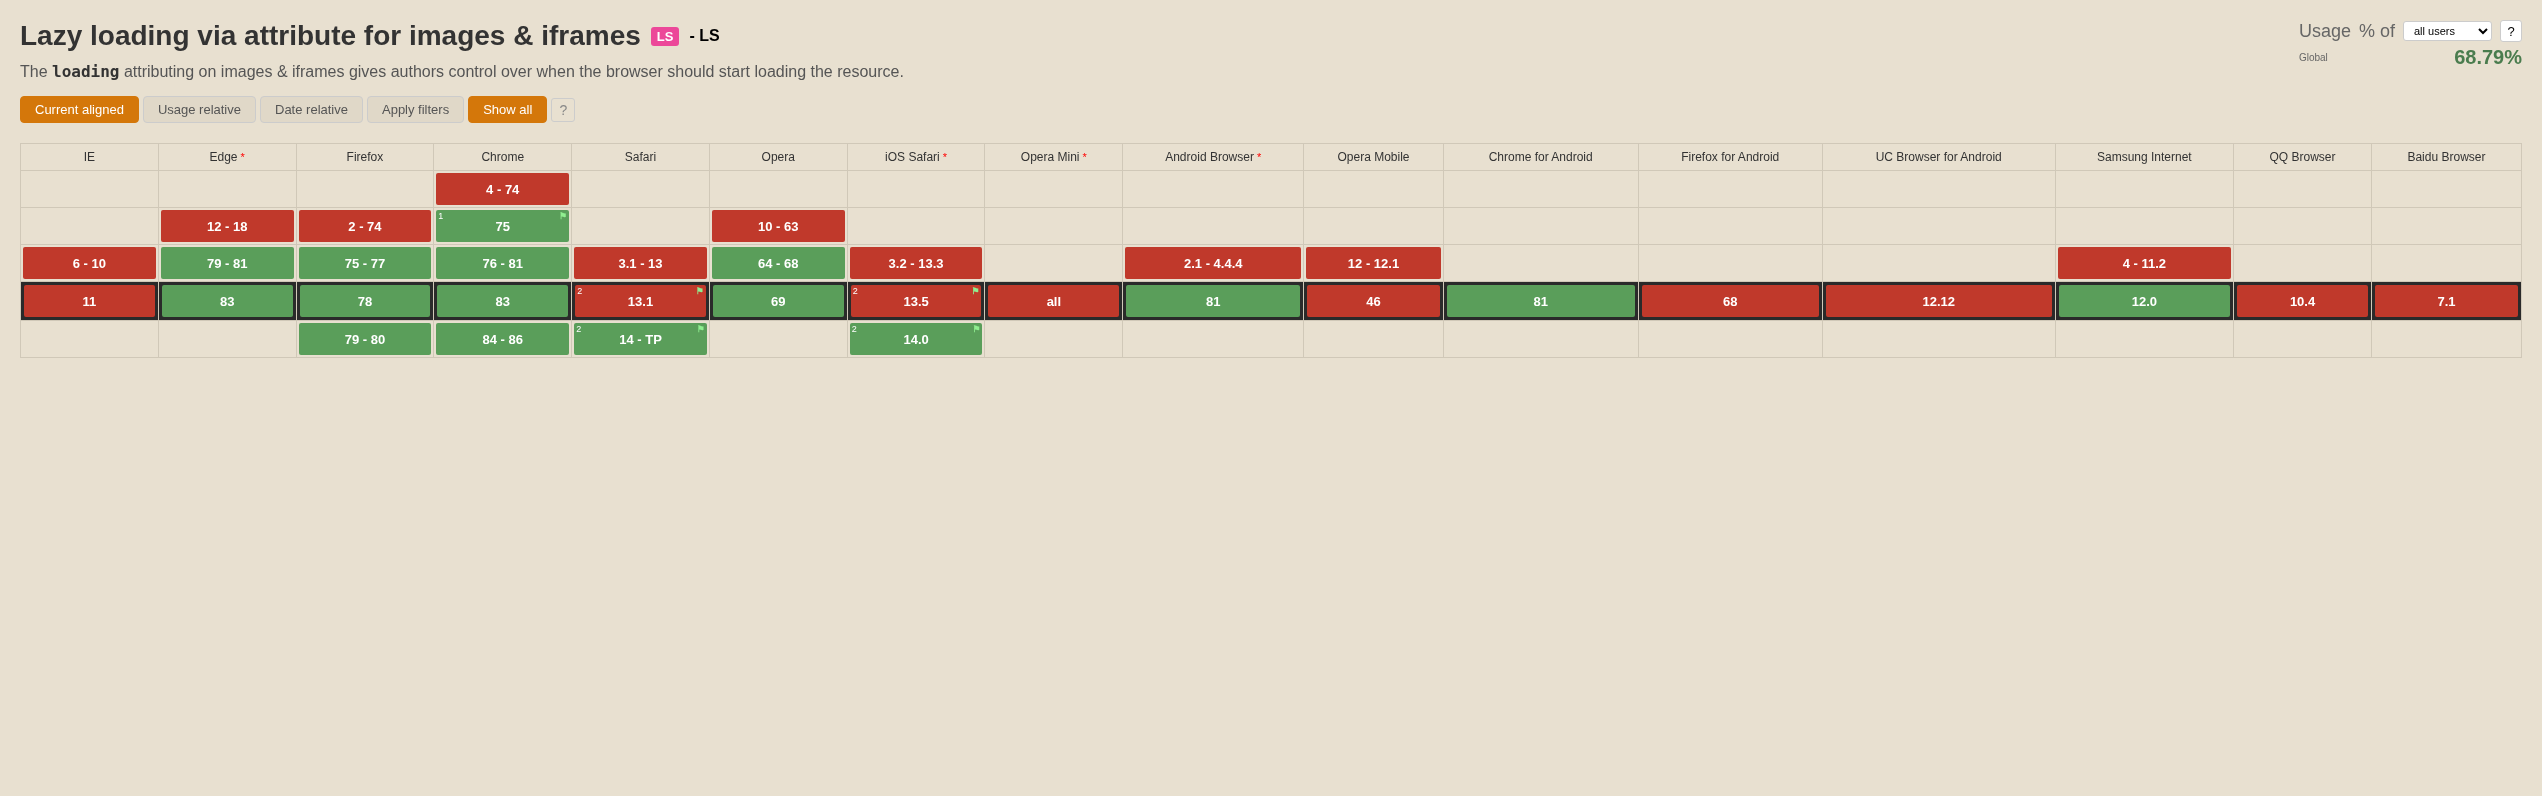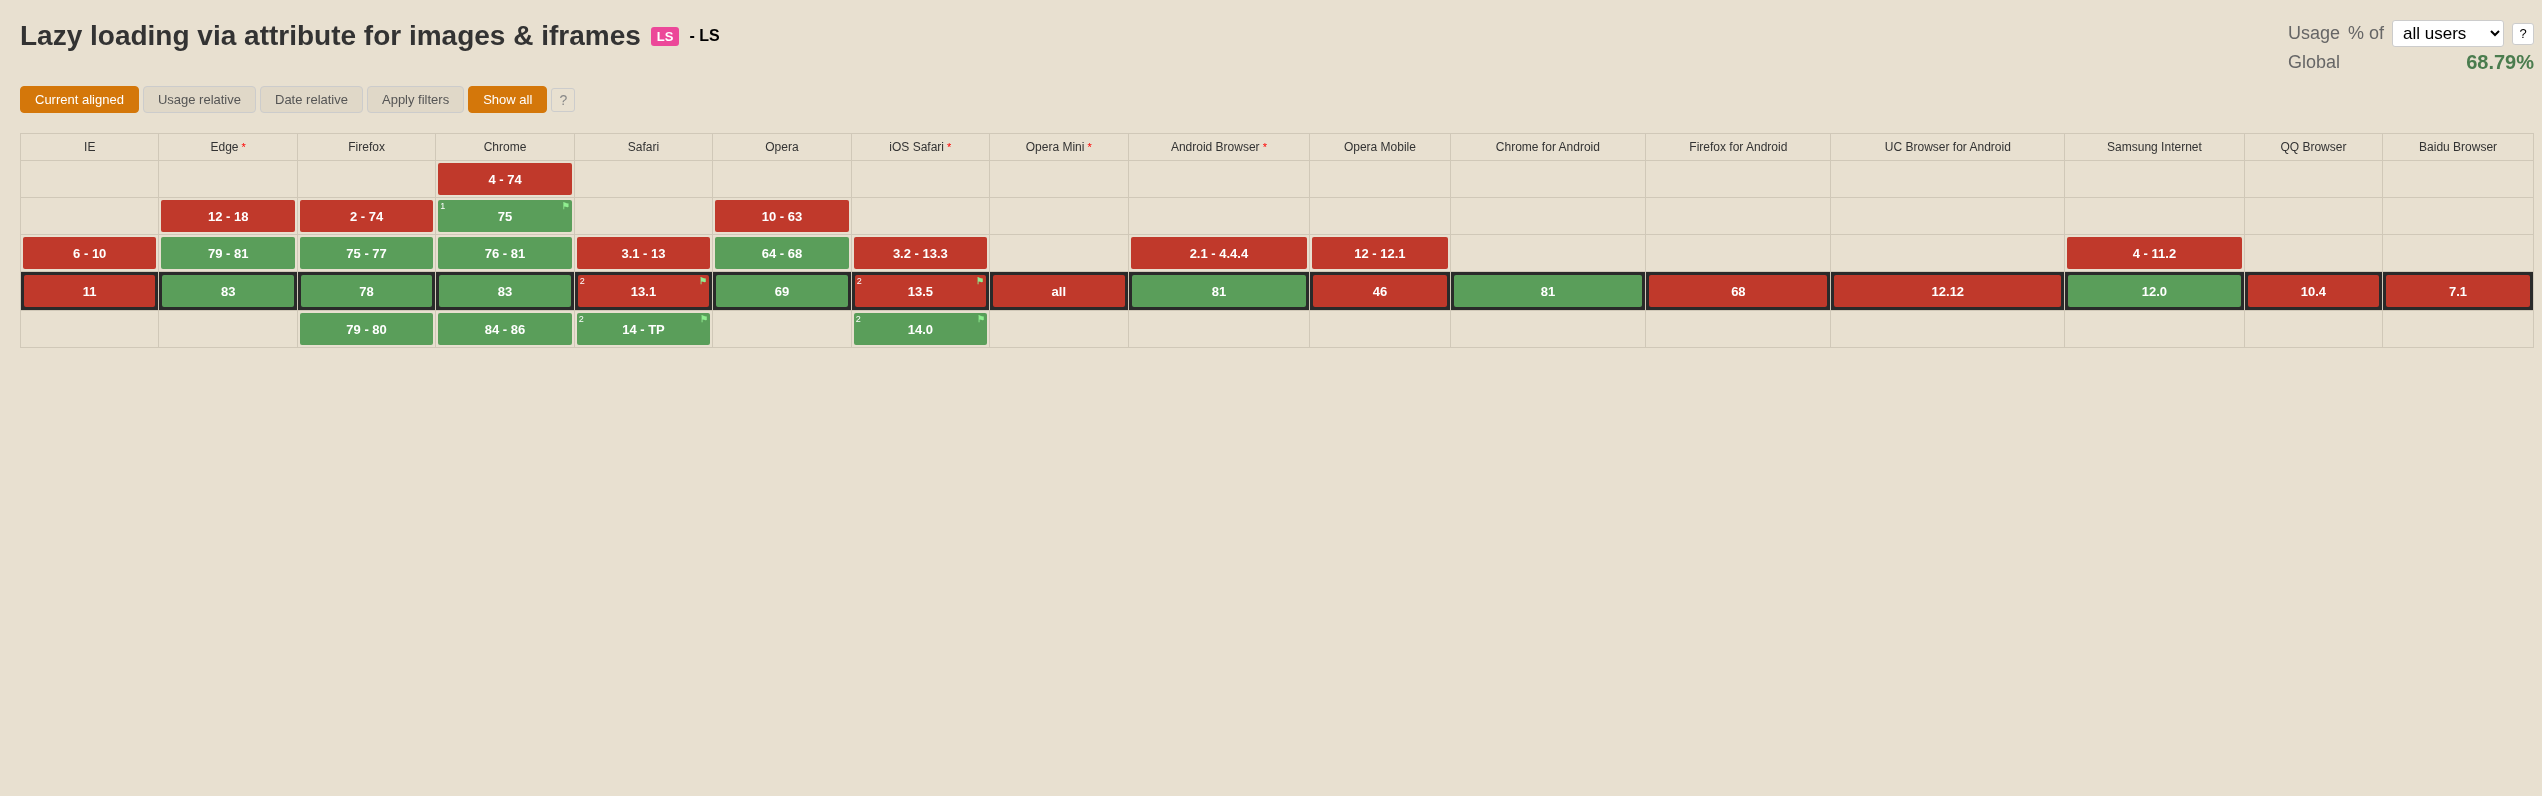--- a/index.html
+++ b/index.html
@@ -5,21 +5,21 @@
     * { box-sizing: border-box; margin: 0; padding: 0; }
     body {
       background-color: #e8e0d0;
       font-family: Arial, sans-serif;
       font-size: 14px;
       color: #333;
       overflow-x: auto;
     }
     .page-wrapper {
       min-width: 1200px;
-      padding: 20px 8px 10px 20px;
+      padding: 20px 20px 10px 20px;
       position: relative;
     }
     .header-area {
       display: flex;
       justify-content: space-between;
       align-items: flex-start;
       margin-bottom: 12px;
     }
     .title-section {
       flex: 1;
@@ -66,39 +66,39 @@
       margin-bottom: 4px;
     }
     .usage-label {
       color: #666;
       font-size: 18px;
     }
     .usage-select {
       border: 1px solid #ccc;
       background: white;
       padding: 2px 20px 2px 6px;
-      font-size: 17px;
+      font-size: 11px;
       appearance: auto;
       border-radius: 3px;
     }
     .help-btn {
       border: 1px solid #ccc;
       background: white;
       width: 22px;
       height: 22px;
       border-radius: 3px;
       cursor: pointer;
       font-size: 13px;
       display: flex;
       align-items: center;
       justify-content: center;
     }
     .global-label {
       color: #666;
-      font-size: 18px;
+      font-size: 10px;
     }
     .global-percent {
       color: #4a7c4e;
       font-size: 20px;
       font-weight: bold;
     }
     .filter-bar {
       display: flex;
       align-items: center;
       gap: 4px;
@@ -229,20 +229,23 @@
 </head>
 <body>
 
 <div class="page-wrapper">
   <div class="header-area">
     <div class="title-section">
       <div class="page-title">
         <span>Lazy loading via attribute for images &amp; iframes</span>
         <span class="ls-badge">LS</span>
         <span class="ls-text">- LS</span>
+      </div>
+      <div class="description">
+        <span>The </span><code>loading</code><span> attributing on images &amp; iframes gives authors control over when the browser should start loading the resource.</span>
       </div>
     </div>
     <div class="usage-panel">
       <div class="usage-row">
         <span class="usage-label">Usage</span>
         <span class="usage-label">% of</span>
         <select class="usage-select">
           <option>all users</option>
         </select>
         <button class="help-btn">?</button>

